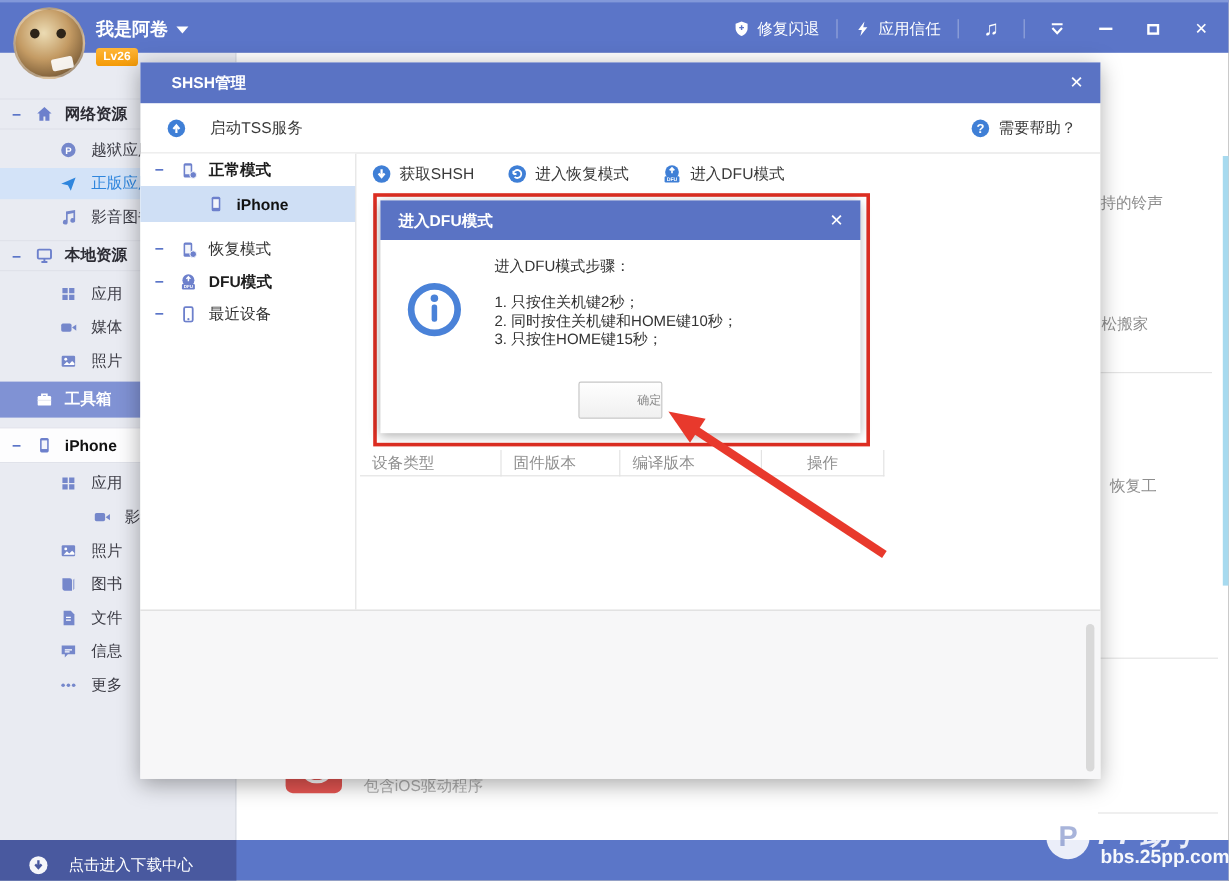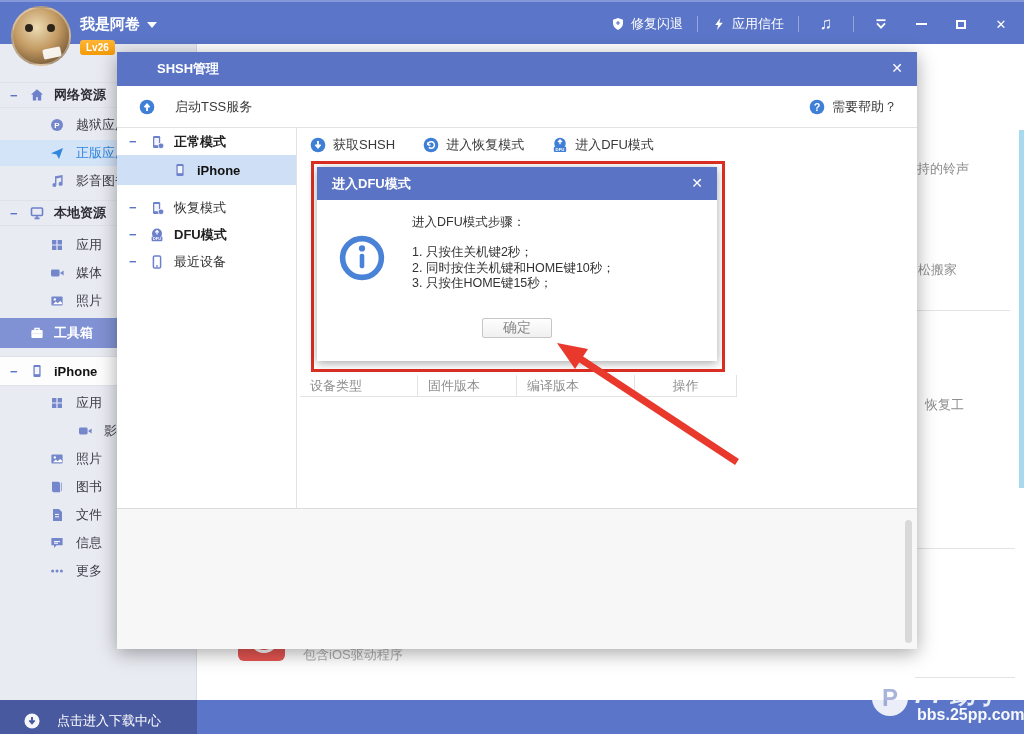--- a/index.html
+++ b/index.html
@@ -67,21 +67,21 @@
   .bottombar { position:absolute; left:0; top:700px; width:1024px; height:34px; background:#5b76c8; z-index:20; }
   .download-seg { position:absolute; left:0; top:0; width:197px; height:42px; background:#49599f;
                   display:flex; align-items:center; color:#fff; }
   .download-seg .ic16 { position:absolute; left:24px; }
   .download-seg span { position:absolute; left:57px; }
 
   
   .modal { position:absolute; left:117px; top:52px; width:800px; height:597px; background:#fff; z-index:40;
            box-shadow:0 4px 18px rgba(0,0,0,.35); }
   .modal-titlebar { position:relative; height:34px; background:#5a73c4; color:#fff; display:flex; align-items:center; }
-  .modal-titlebar .mtitle { margin-left:40px; font-weight:bold; }
+  .modal-titlebar .mtitle { margin-left:26px; font-weight:bold; }
   .mclose { position:absolute; right:14px; top:8px; color:#fff; font-size:14px; cursor:pointer; }
   .modal-toolbar { position:relative; height:42px; border-bottom:1px solid #e3e3e3; display:flex; align-items:center; }
   .tss-btn { display:flex; align-items:center; gap:20px; margin-left:22px; color:#3a3a3a; cursor:pointer; }
   .help-link { position:absolute; right:20px; display:flex; align-items:center; gap:7px; color:#3a3a3a; cursor:pointer; }
   .blue-ic { color:#3f7fd6; }
 
   .tree { position:absolute; left:0; top:76px; width:180px; height:380px; border-right:1px solid #e3e3e3; background:#fff; }
   .trow { position:relative; height:27px; display:flex; align-items:center; }
   .trow .dash { position:absolute; left:12px; color:#5b75c8; font-weight:bold; }
   .trow .ic { position:absolute; left:33px; color:#6d80cc; }
@@ -109,23 +109,23 @@
   
   .red-rect { position:absolute; left:311px; top:161px; width:414px; height:211px;
               border:3px solid #dd2e22; z-index:50; }
   .dialog { position:absolute; left:317px; top:167px; width:400px; height:194px; background:#fff; z-index:51;
             box-shadow:0 2px 9px rgba(0,0,0,.35); }
   .dialog-titlebar { position:relative; height:33px; background:#5a73c4; color:#fff; display:flex; align-items:center; }
   .dialog-titlebar .dtitle { margin-left:15px; font-weight:bold; }
   .info-ring { position:absolute; left:22px; top:68px; width:46px; height:46px; color:#4a82d8; }
   .dlg-heading { position:absolute; left:95px; top:47px; font-size:12.5px; color:#333; }
   .dlg-steps { position:absolute; left:95px; top:78px; font-size:12.5px; color:#333; line-height:15.5px; list-style:none; }
-  .ok-btn { position:absolute; left:165px; top:151px; width:70px; height:20px;
+  .ok-btn { position:absolute; left:165px; top:151px; width:70px; height:31px;
             background:linear-gradient(#fefefe,#f0f0f0); border:1px solid #c6c6c6; border-radius:2px;
-            color:#8a8a8a; font-size:14px; }
+            color:#8a8a8a; font-size:10px;text-align:right; }
   .arrow-svg { position:absolute; left:545px; top:335px; z-index:55; pointer-events:none; }
 
   
   .watermark { position:absolute; left:872px; top:678px; width:150px; height:46px; z-index:60; pointer-events:none; }
   .wm-circle { position:absolute; left:0; top:2px; width:36px; height:36px; border-radius:50%;
                background:rgba(255,255,255,.88); color:rgba(96,118,188,.55);
                font-weight:bold; font-size:24px; text-align:center; line-height:36px; }
   .wm-brand { position:absolute; left:43px; top:0; font-size:25px; font-weight:bold; font-style:italic;
               color:rgba(255,255,255,.88); letter-spacing:1px; }
   .wm-url { position:absolute; left:45px; top:28px; font-size:16px; font-weight:bold; color:rgba(255,255,255,.95); }

